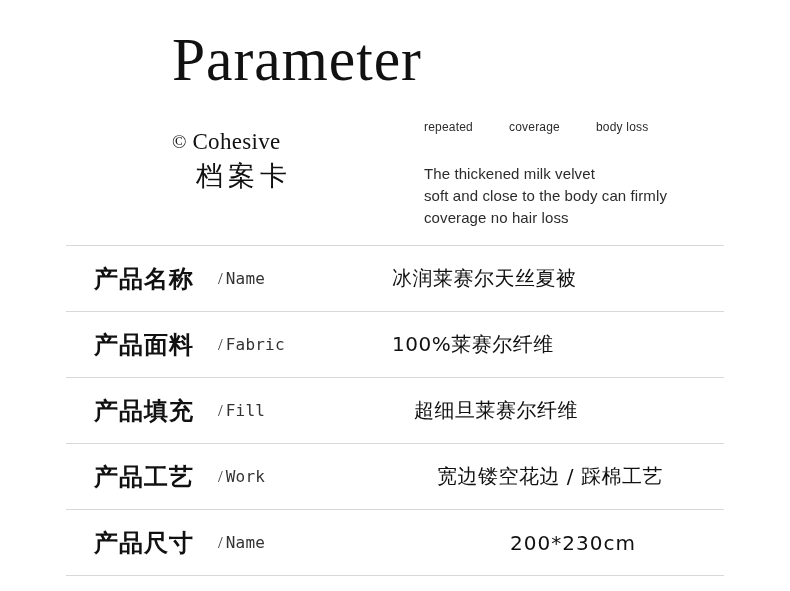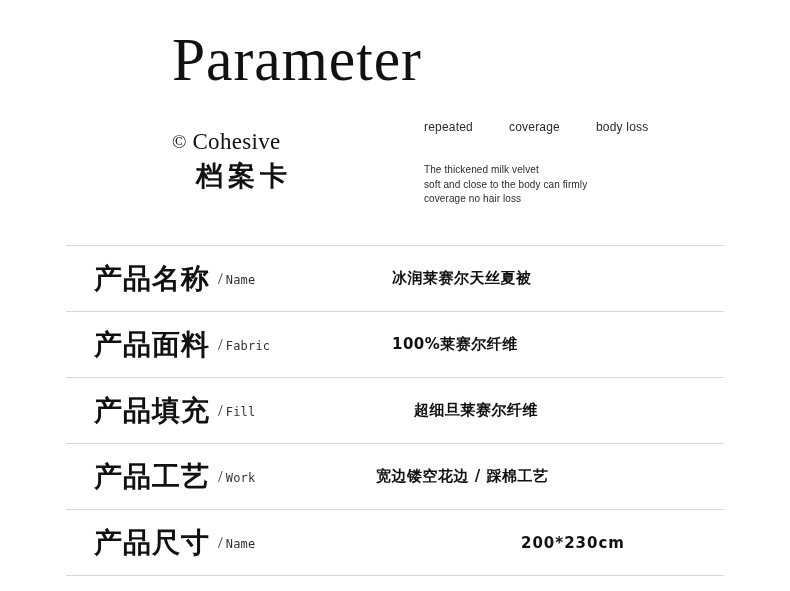--- a/index.html
+++ b/index.html
@@ -60,42 +60,42 @@
     font-weight: 400;
     color: #111111;
     letter-spacing: 0.3px;
     line-height: 1;
   }
   .brand-cn {
     position: absolute;
     left: 196px;
     top: 160px;
     font-family: "DejaVu Sans", sans-serif;
-    font-weight: bold;
+    font-weight: normal;
     font-size: 27px;
     letter-spacing: 5px;
     color: #111111;
     line-height: 1.2;
   }
 
   .kw-row {
     position: absolute;
     left: 424px;
     top: 120px;
     display: flex;
     gap: 36px;
     font-size: 12px;
     color: #2b2b2b;
     letter-spacing: 0.2px;
   }
   .desc-block {
     position: absolute;
     left: 424px;
     top: 163px;
-    font-size: 10px;
+    font-size: 15px;
     line-height: 1.45;
     color: #2b2b2b;
     letter-spacing: 0.1px;
   }
 
   
   .spec-table {
     position: absolute;
     left: 66px;
     top: 245px;
@@ -109,57 +109,56 @@
     border-bottom: 1px solid #d8d8d8;
   }
   .spec-row:first-child {
     border-top: 1px solid #d8d8d8;
   }
   .cell-cn {
     width: 152px;
     padding-left: 28px;
     box-sizing: border-box;
     font-family: "DejaVu Sans", sans-serif;
-    font-size: 28px;
+    font-size: 24px;
     font-weight: bold;
     letter-spacing: 1px;
     color: #111111;
     white-space: nowrap;
   }
   .cell-en {
     width: 96px;
     display: flex;
     align-items: baseline;
     gap: 3px;
     color: #333333;
   }
   .slash {
     font-family: "Liberation Serif", serif;
     font-size: 17px;
     color: #333333;
   }
   .en-label {
     font-family: "DejaVu Sans Mono", monospace;
-    font-size: 12px;
+    font-size: 16px;
     letter-spacing: 0.2px;
     color: #333333;
   }
   .cell-val {
     flex: 1;
     font-family: "DejaVu Sans", sans-serif;
-    font-size: 15px;
+    font-size: 20px;
     color: #111111;
     letter-spacing: 0.5px;
     white-space: nowrap;
-    font-weight: bold;
   }
   .val-p1 { padding-left: 78px; }
   .val-p2 { padding-left: 78px; }
   .val-p3 { padding-left: 100px; }
-  .val-p4 { padding-left: 62px; }
+  .val-p4 { padding-left: 62px; text-align: center; }
   .val-p5 { padding-left: 108px; letter-spacing: 1px; text-align: center; }
 </style>
 </head>
 <body>
 
 <div class="page">
 
   <div class="header">
     <div class="title-main">Parameter</div>
 

